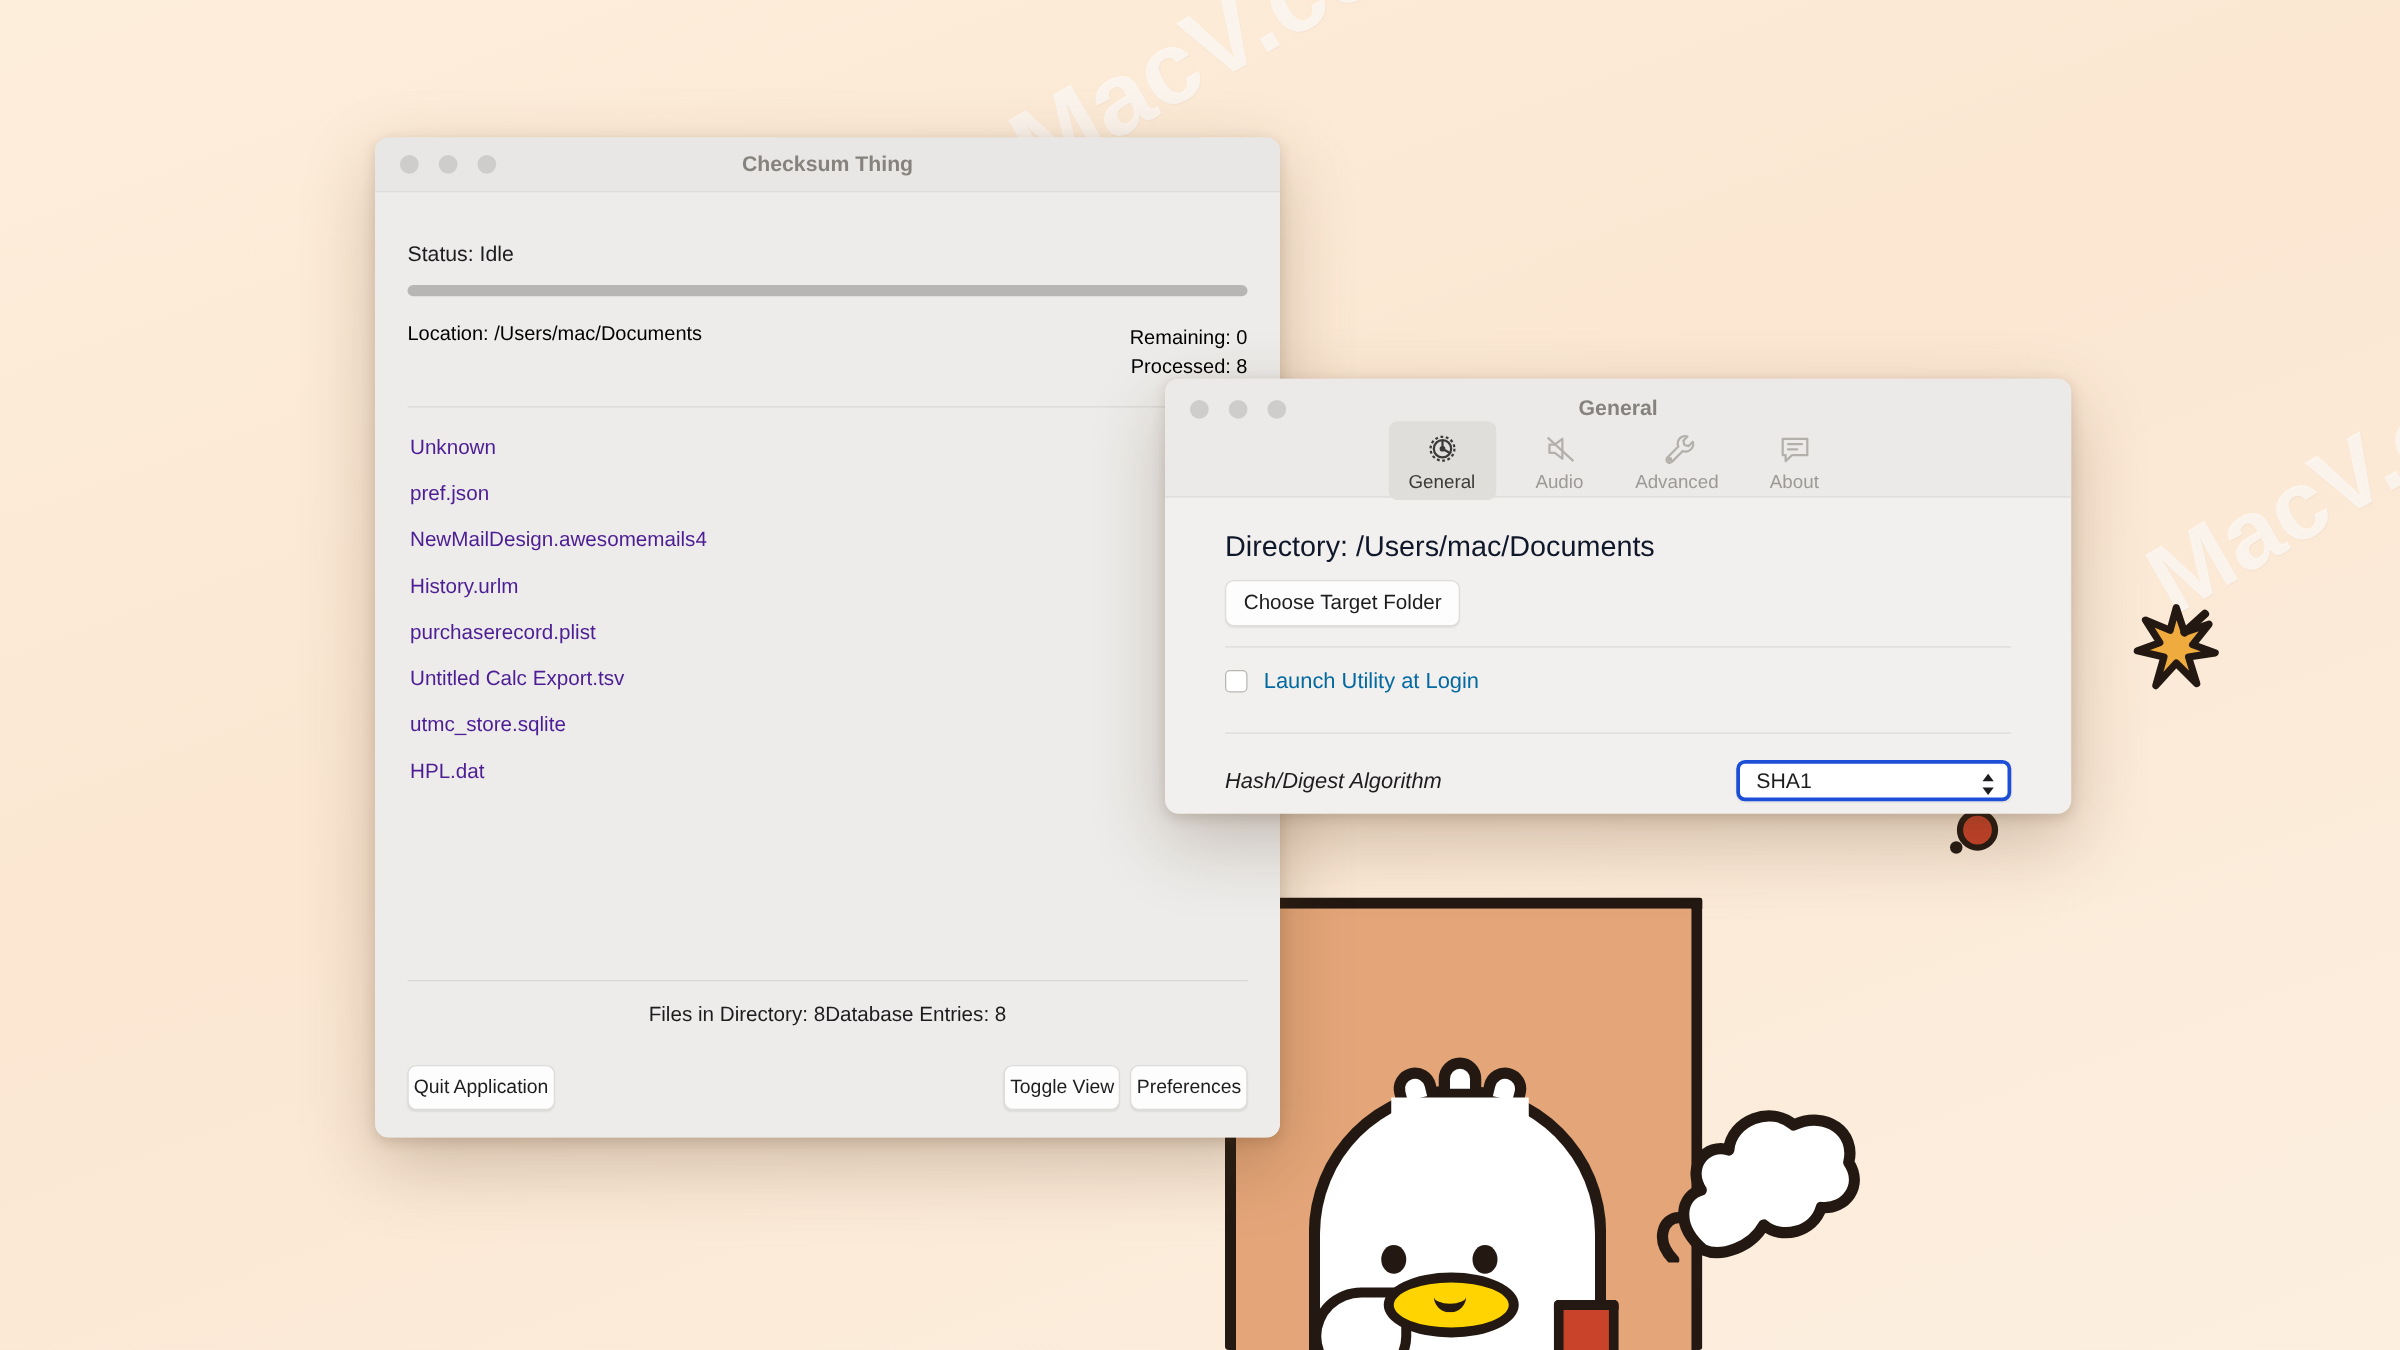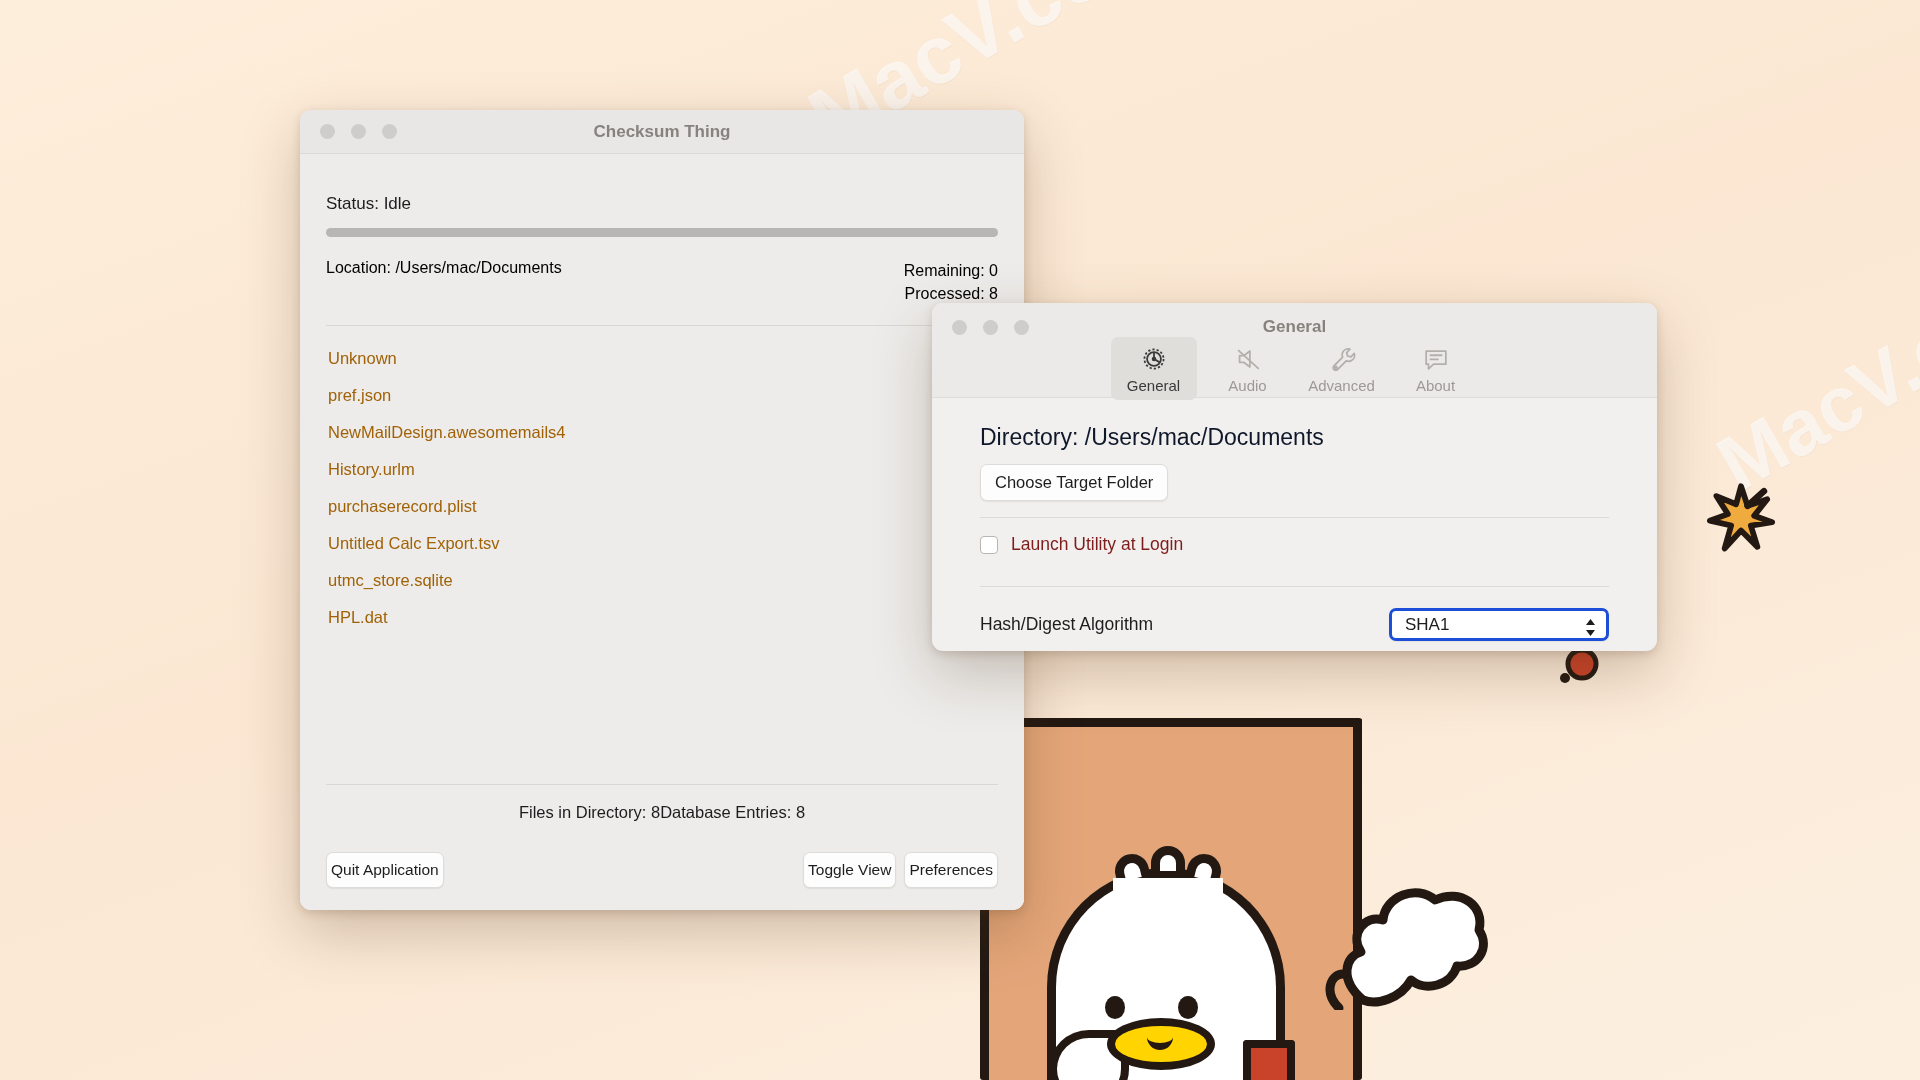--- a/index.html
+++ b/index.html
@@ -158,21 +158,21 @@
   }
   .meta-row {
     display: flex; justify-content: space-between;
     margin-top: 22px; font-size: 16px; color: #000000;
   }
   .meta-right { text-align: right; line-height: 1.45; }
   .hr { height: 1px; background: #d9d7d4; margin-top: 20px; }
 
   #file-list { padding-top: 14px; }
   .file-item {
-    font-size: 16.5px; color: #a16207;
+    font-size: 16.5px; color: #4c1d95;
     padding: 9px 0 9px 2px;
   }
 
   .footer-area {
     position: absolute; left: 26px; right: 26px; bottom: 22px;
   }
   .footer-hr { height: 1px; background: #d9d7d4; margin-bottom: 18px; }
   .counts-row {
     display: flex; justify-content: center;
     font-size: 16.5px; color: #1d1d1f;
@@ -220,26 +220,26 @@
   }
   .pref-hr { height: 1px; background: #dcdad7; margin: 16px 0 0 0; }
   .pref-check-row {
     display: flex; align-items: center; gap: 13px;
     padding: 16px 0 15px 0;
   }
   .checkbox {
     width: 18px; height: 18px; border-radius: 4px;
     border: 1px solid #b9b6b2; background: #fff;
   }
-  .pref-check-label { font-size: 17.5px; color: #7f1d1d; }
+  .pref-check-label { font-size: 17.5px; color: #0369a1; }
   .pref-select-row {
     display: flex; align-items: center; justify-content: space-between;
     padding-top: 21px;
   }
-  .pref-select-label { font-size: 17.5px; color: #1d1d1f; }
+  .pref-select-label { font-size: 17.5px; color: #1d1d1f; font-style: italic; }
   .select-box {
     position: relative;
     width: 220px; height: 33px;
     background: #ffffff;
     border: 3px solid #1d4ed8;
     border-radius: 7px;
     display: flex; align-items: center;
     padding-left: 13px;
     font-size: 17px; color: #1d1d1f;
     box-shadow: 0 1px 1.5px rgba(0,0,0,0.06);

